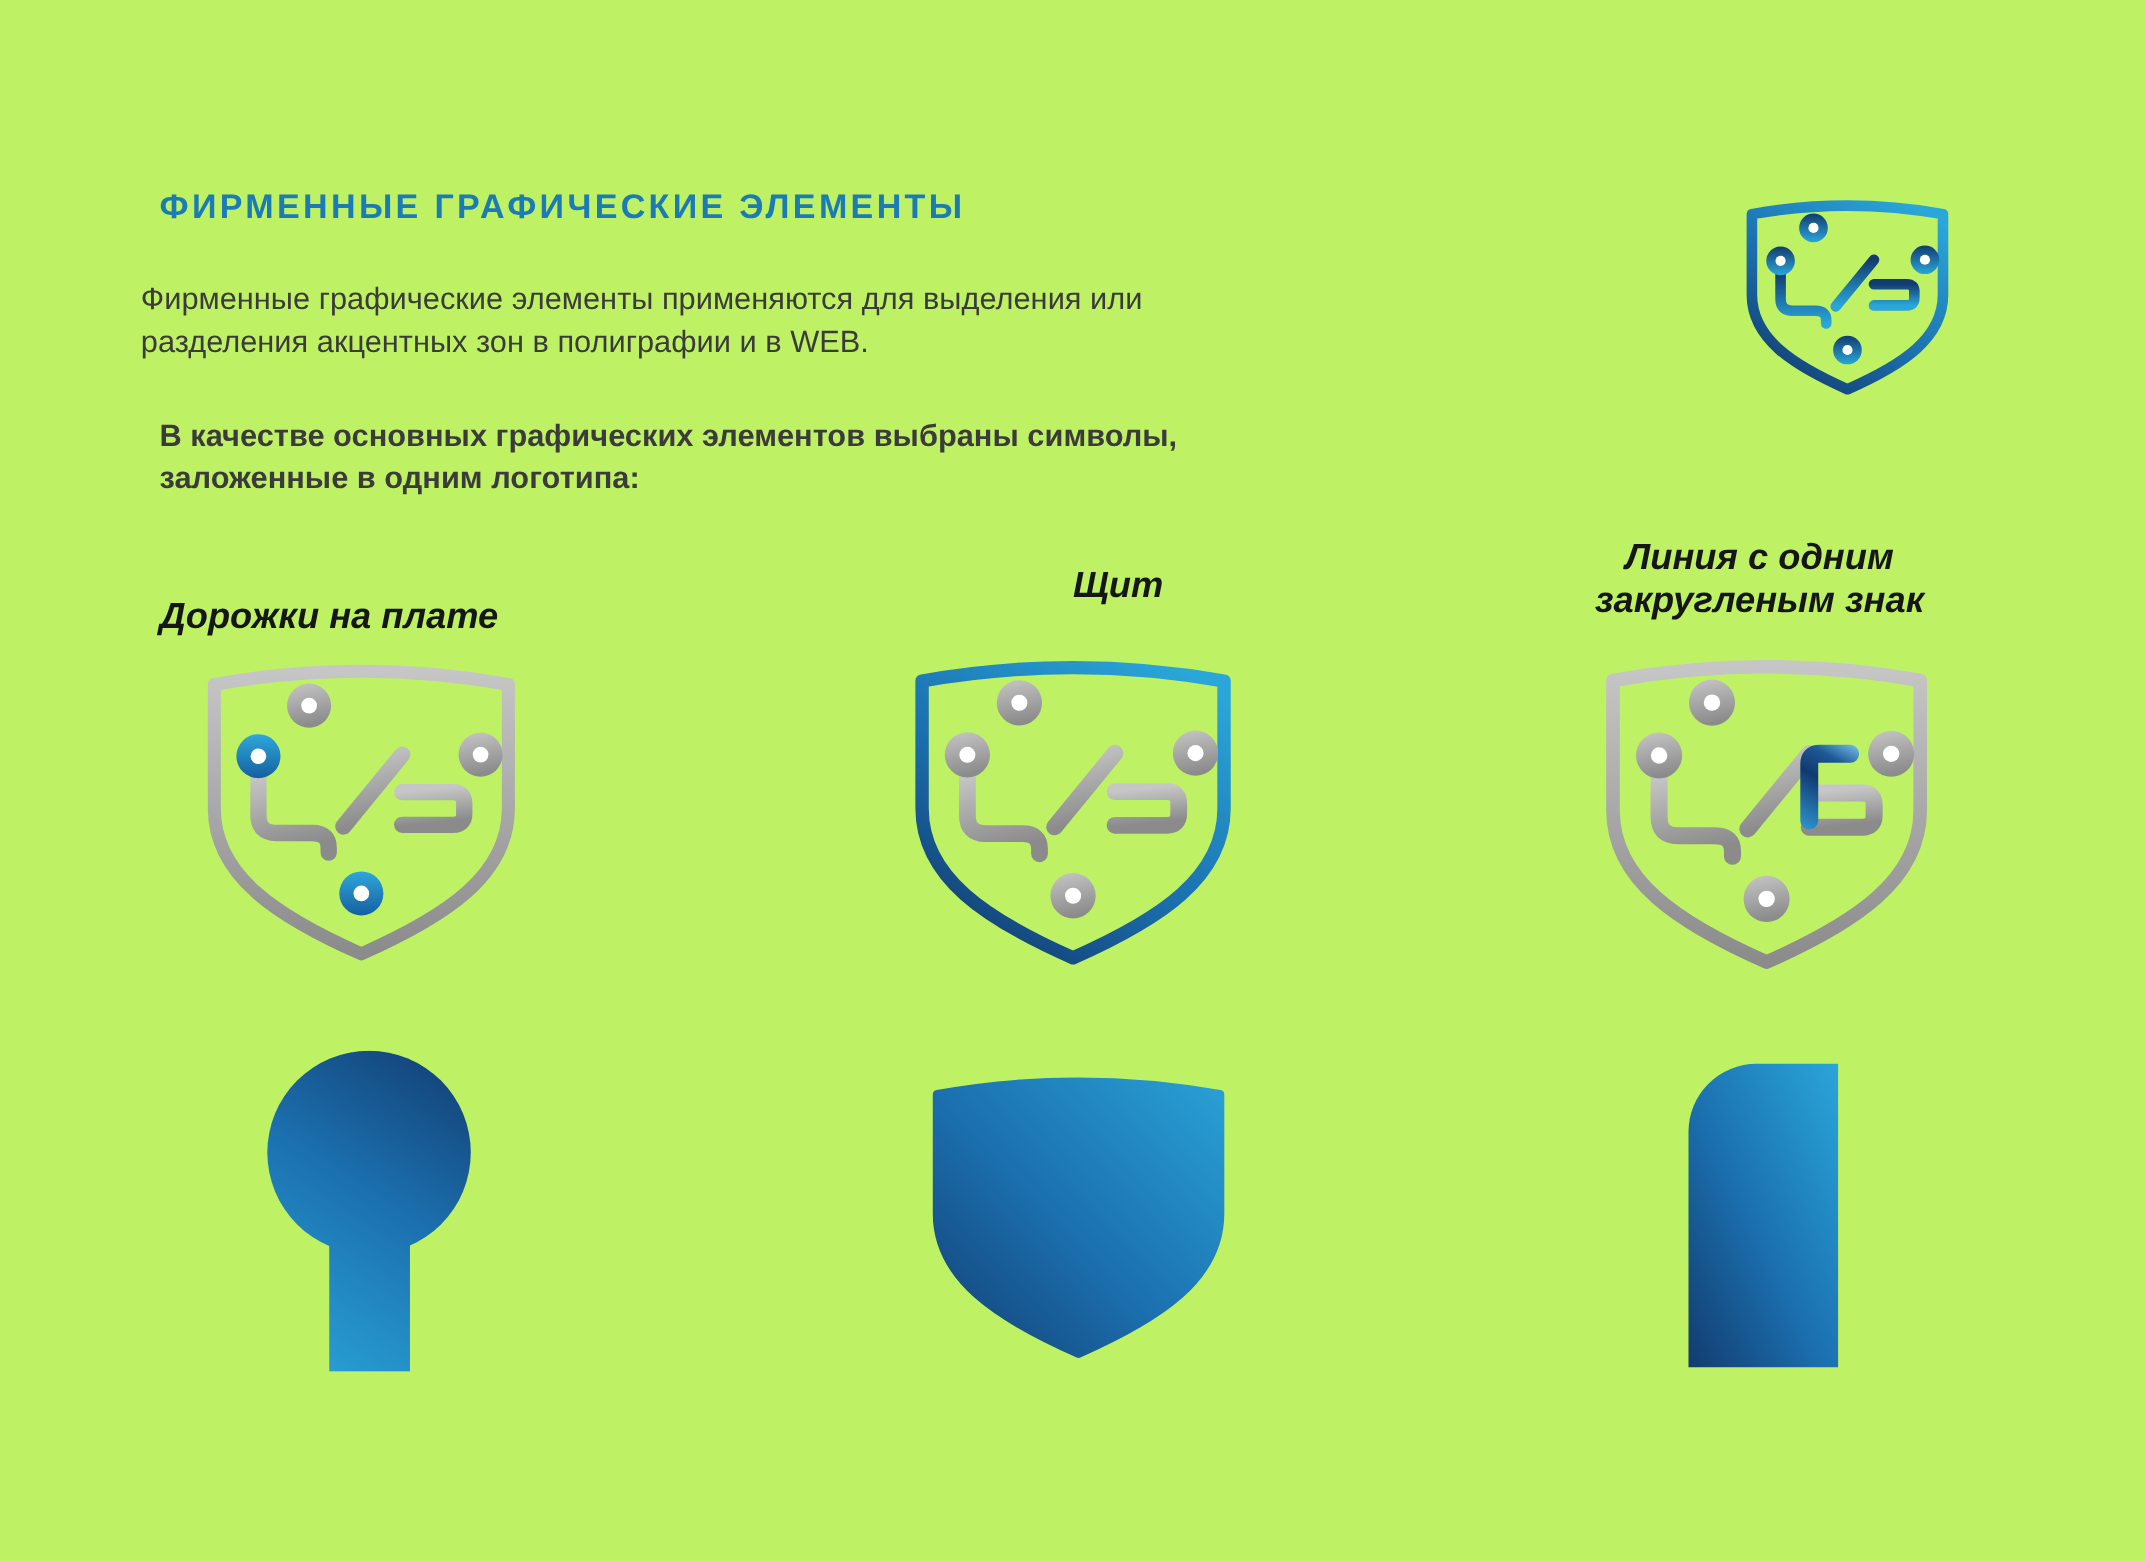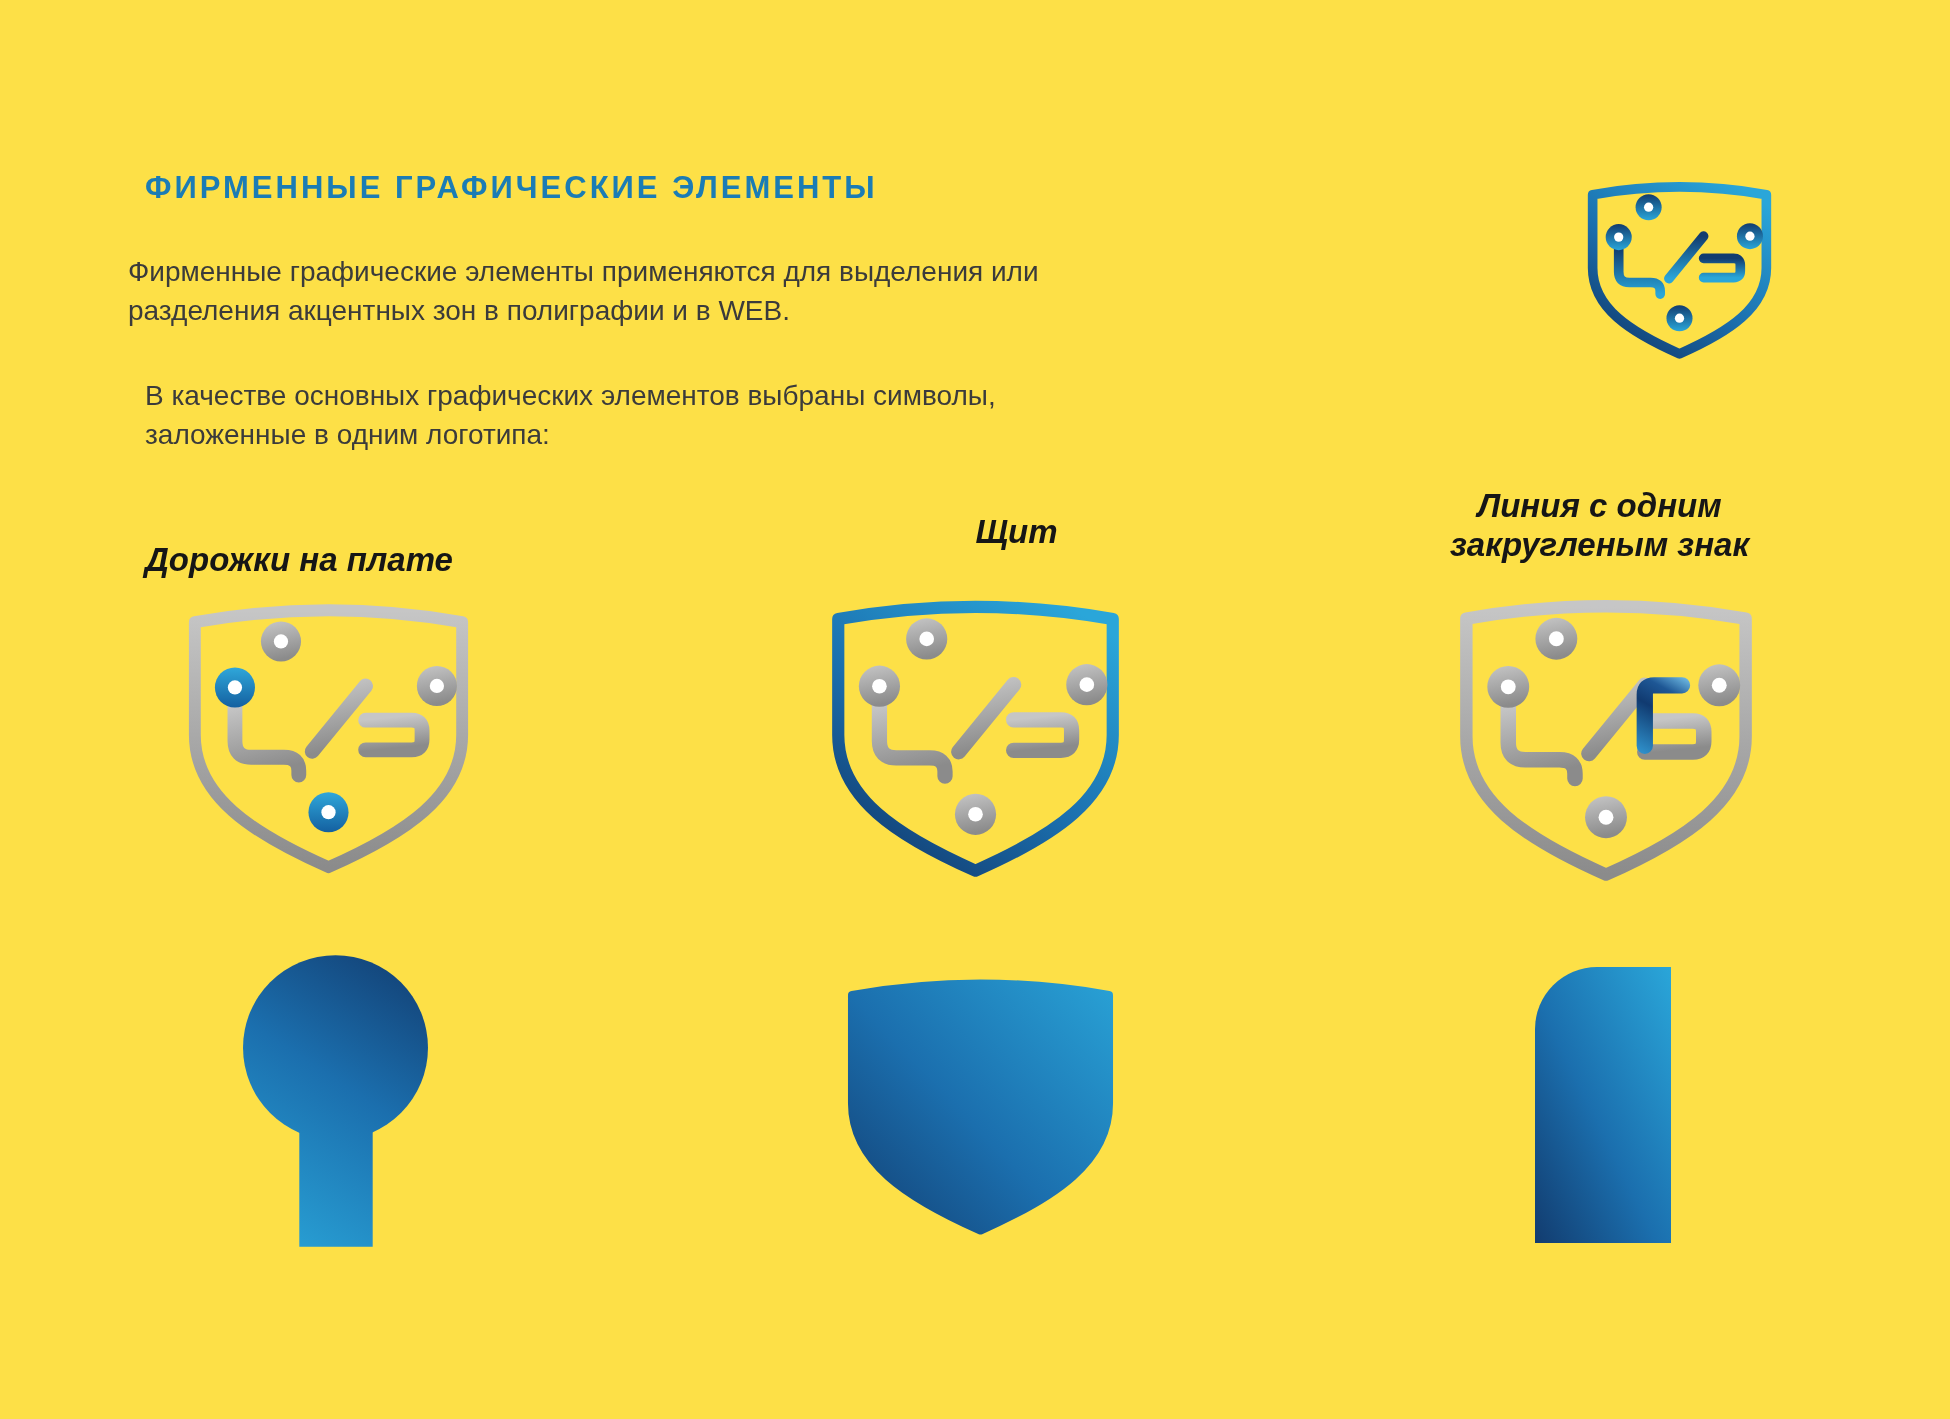--- a/index.html
+++ b/index.html
@@ -1,19 +1,19 @@
 <!DOCTYPE html>
 <html><head>
 <meta charset="utf-8">
 <style>
   html,body{margin:0;padding:0;background:#ffffff;}
   .page{
     position:relative;
     width:1950px;height:1419px;
-    background:#fde047;
+    background:#bef264;
     font-family:"Liberation Sans", sans-serif;
     overflow:hidden;
   }
   .abs{position:absolute;}
   .page-title{
     left:145px;top:170px;
     font-size:31px;font-weight:700;letter-spacing:3px;
   }
   .intro{
     left:128px;top:252px;
@@ -46,21 +46,21 @@
 
 <div class="page">
 
   <div class="abs page-title" style="color: rgb(27, 124, 181);">ФИРМЕННЫЕ ГРАФИЧЕСКИЕ ЭЛЕМЕНТЫ</div>
 
   <div class="abs intro" style="color: rgb(59, 59, 59);">
     <span>Фирменные графические элементы применяются для выделения или</span>
     <span>разделения акцентных зон в полиграфии и в WEB.</span>
   </div>
 
-  <div class="abs intro intro-2" style="color: rgb(59, 59, 59);">
+  <div class="abs intro intro-2" style="color: rgb(59, 59, 59); font-weight: bold;">
     <span>В качестве основных графических элементов выбраны символы,</span>
     <span>заложенные в одним логотипа:</span>
   </div>
 
   <div class="abs logo-box" id="logo-box">
       <svg viewBox="0 0 200 194" xmlns="http://www.w3.org/2000/svg">
         <defs>
           <linearGradient id="g0blueS" x1="85%" y1="0%" x2="15%" y2="100%">
             <stop offset="0%" stop-color="#2aa6d9"></stop>
             <stop offset="55%" stop-color="#1b6fae"></stop>

